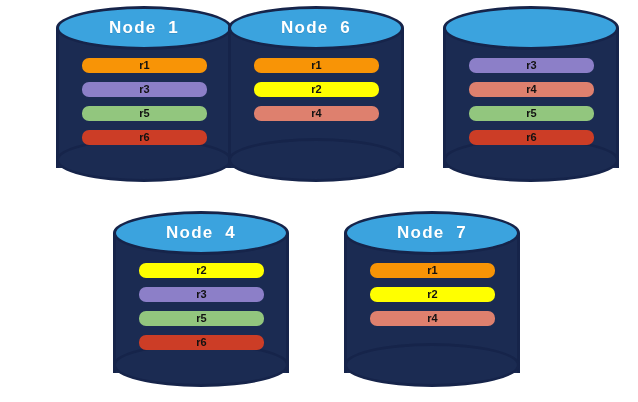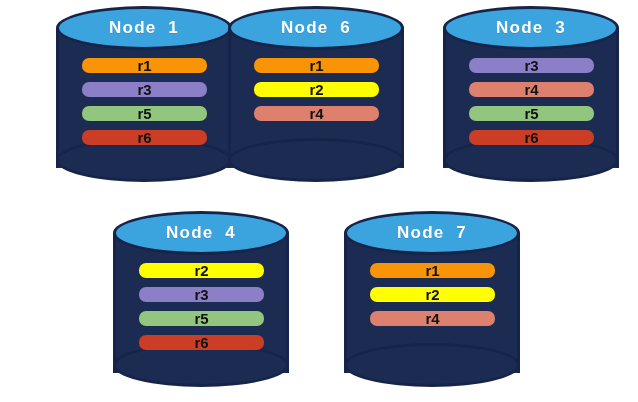--- a/index.html
+++ b/index.html
@@ -88,21 +88,21 @@
     width: 125px;
   }
   .shard {
     width: 125px;
     height: 15px;
     border-radius: 7px;
     margin-bottom: 9px;
     display: flex;
     align-items: center;
     justify-content: center;
-    font-size: 15px;
+    font-size: 11px;
     font-weight: bold;
     color: #111111;
     line-height: 1;
     box-sizing: border-box;
   }
 
   
   .n0 { left: 0px;   top: 0px; margin-left: 44px; }
   .n1 { left: 216px; top: 0px; }
   .n2 { left: 431px; top: 0px; }
@@ -133,21 +133,20 @@
       <div class="shard-stack">
         <div class="shard" style="background: rgb(248, 148, 6);">r1</div>
         <div class="shard" style="background: rgb(255, 255, 0);">r2</div>
         <div class="shard" style="background: rgb(222, 128, 110);">r4</div>
       </div>
     </div>
     <div class="node n2">
       <div class="cyl-body"></div>
       <div class="cyl-bottom"></div>
       <div class="cyl-top"></div>
-      <div class="node-title">Node  3</div>
       <div class="shard-stack">
         <div class="shard" style="background: rgb(140, 127, 200);">r3</div>
         <div class="shard" style="background: rgb(222, 128, 110);">r4</div>
         <div class="shard" style="background: rgb(146, 198, 126);">r5</div>
         <div class="shard" style="background: rgb(204, 61, 38);">r6</div>
       </div>
     </div>
     <div class="node n3">
       <div class="cyl-body"></div>
       <div class="cyl-bottom"></div>

